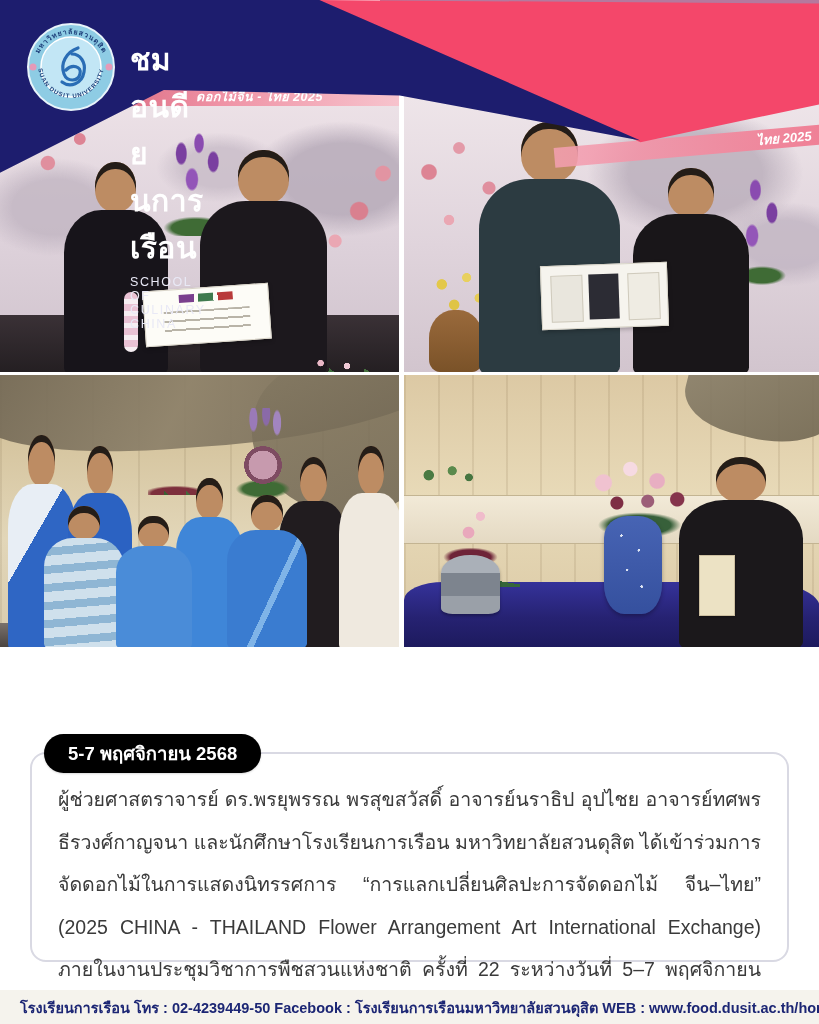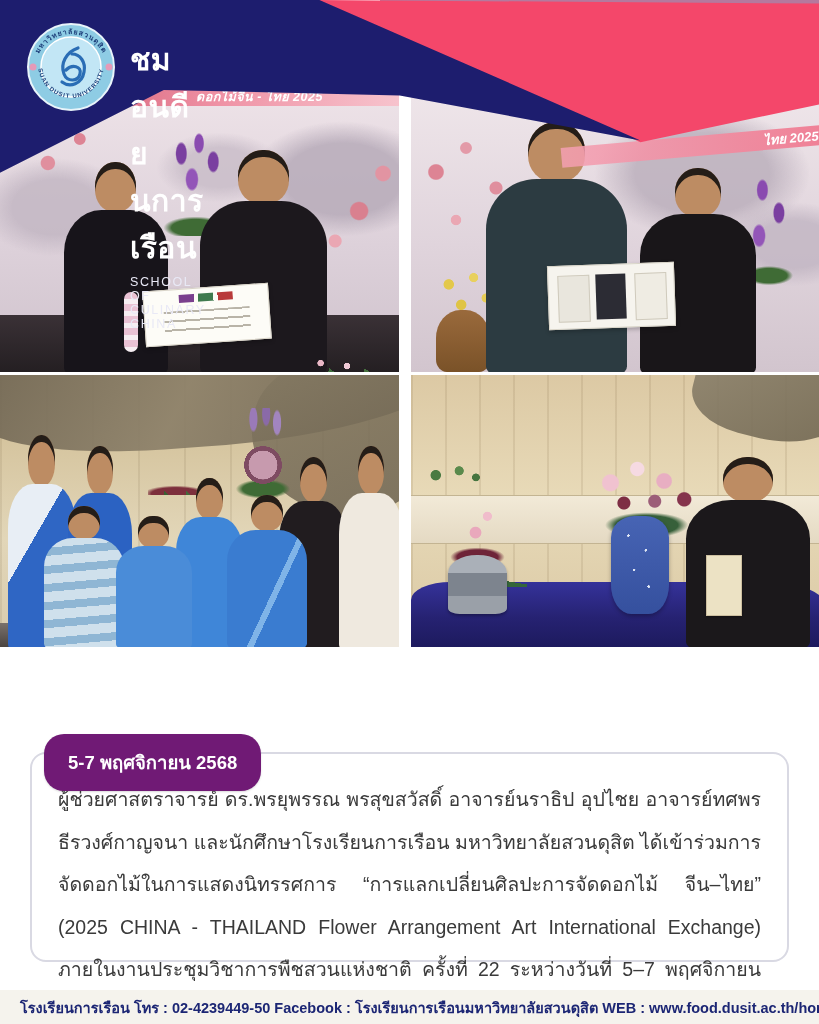--- a/index.html
+++ b/index.html
@@ -4,21 +4,21 @@
 <style>
   html,body{margin:0;padding:0;}
   body{
     width:819px;height:1024px;position:relative;overflow:hidden;background:#ffffff;
     font-family:"Liberation Sans","DejaVu Sans",sans-serif;
   }
   
   .photo-grid{
     position:absolute;left:0;top:88px;width:819px;height:559px;
     display:grid;grid-template-columns:399px 416px;grid-template-rows:284px 272px;
-    gap:3px 12px;background:#ffffff;
+    gap:3px 5px;background:#ffffff;
   }
   .photo{position:relative;overflow:hidden;}
   .abs{position:absolute;}
   
   .hdr{position:absolute;left:0;top:0;width:819px;height:180px;pointer-events:none;z-index:5;}
   .hdr .sliver{position:absolute;left:380px;top:0;width:439px;height:6px;background:#b5799e;}
   .hdr .pink{
     position:absolute;inset:0;background:#f4476a;
     clip-path:polygon(38.8% 0%,100% 2%,100% 58%,78.2% 79%);
   }
@@ -53,22 +53,22 @@
     color:#ffffff;font-weight:bold;font-style:italic;font-size:13px;
     display:flex;align-items:center;justify-content:flex-end;padding-right:14px;
   }
   
   .headline{
     position:absolute;left:0;top:656px;width:819px;text-align:center;
     color:#20287a;font-weight:bold;font-size:26.5px;line-height:39px;
   }
   .date-pill{
     position:absolute;left:44px;top:734px;z-index:3;
-    background:#701a75;color:#ffffff;font-weight:bold;font-size:18.5px;
-    padding:14px 24px;border-radius:20px;box-shadow:0 1px 2px rgba(0,0,0,.15);
+    background:#000000;color:#ffffff;font-weight:bold;font-size:18.5px;
+    padding:5px 24px;border-radius:20px;box-shadow:0 1px 2px rgba(0,0,0,.15);
   }
   .body-box{
     position:absolute;left:30px;top:752px;width:759px;height:210px;
     border:2px solid #d9d9e3;border-radius:16px;background:#ffffff;z-index:2;
     box-sizing:border-box;padding:24px 26px 0 26px;
   }
   .body-text{
     font-size:19.5px;line-height:2.18;color:#3a3a3a;text-align:justify;
   }
   

